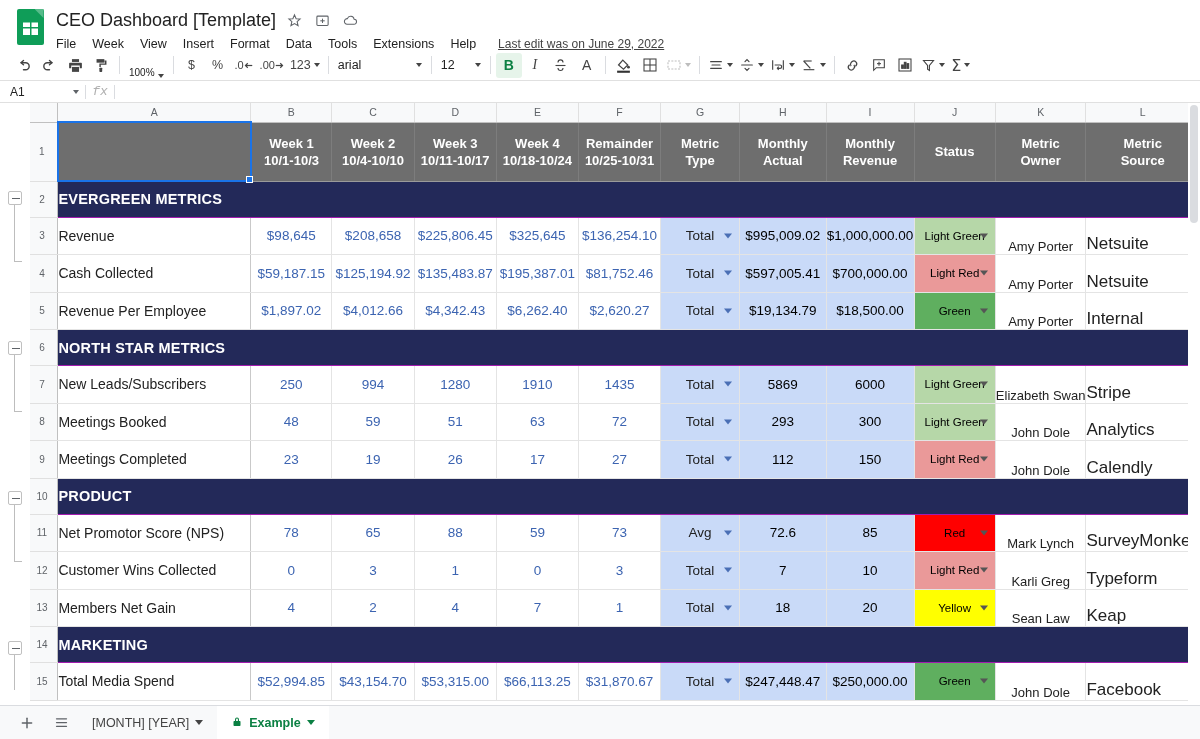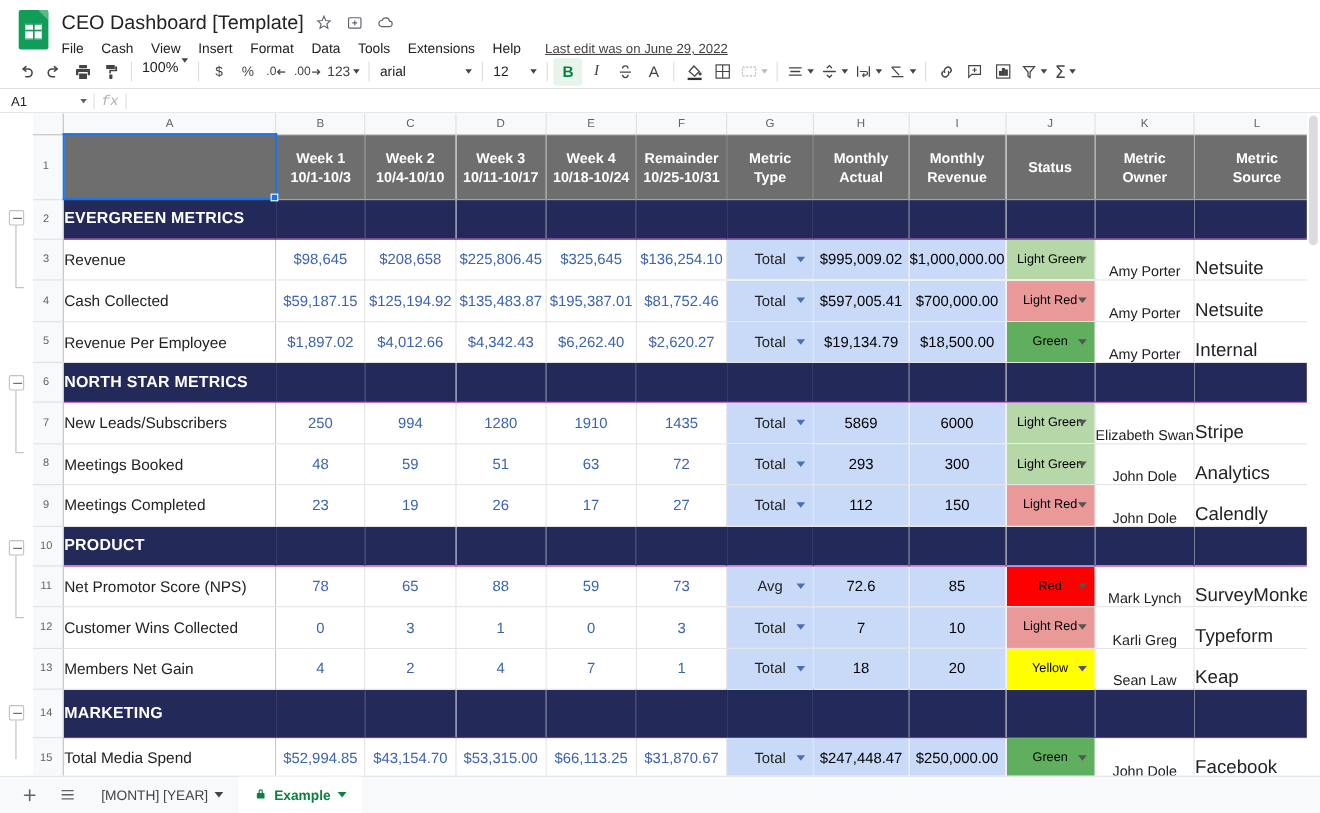--- a/index.html
+++ b/index.html
@@ -49,21 +49,21 @@
     background:#fff;
   }
   .tb { height:25px; min-width:26px; display:inline-flex; align-items:center; justify-content:center;
         color:#444; border-radius:3px; cursor:pointer; font-size:12.5px; padding:0 3px;}
   .tb svg { display:block; }
   .tb.disabled { color:#bdbdbd; }
   .tb.bold-active { background:#e6f4ea; color:#0b8043; font-weight:bold; }
   .tb-sep { width:1px; height:18px; background:#dadce0; margin:0 5px; }
   .caret { width:0;height:0;border-left:3.5px solid transparent;border-right:3.5px solid transparent;border-top:4px solid #444; margin-left:3px;}
   .caret.sm { border-top-color:#5f6368; }
-  .zoom-box { display:inline-flex; align-items:flex-start; font-size:13px; color:#222; padding:0 4px; height:25px; cursor:pointer;}
+  .zoom-box { display:inline-flex; align-items:flex-end; font-size:10px; color:#222; padding:0 4px; height:25px; cursor:pointer;}
   .font-box { display:inline-flex; align-items:center; justify-content:space-between; font-size:12.5px; color:#222;
               width:92px; height:25px; padding:0 4px; cursor:pointer; }
   .size-box { display:inline-flex; align-items:center; justify-content:space-between; font-size:12.5px; color:#222;
               width:48px; height:25px; padding:0 4px; cursor:pointer; }
 
   
   .formulabar { height:22px; display:flex; align-items:center; border-bottom:1px solid #e0e0e0; flex:0 0 auto; background:#fff;}
   .namebox { width:85px; display:flex; align-items:center; justify-content:space-between; padding:0 6px 0 10px; font-size:12px; color:#222; cursor:pointer;}
   .fxdiv { width:1px; height:14px; background:#dadce0; }
   .fxsym { width:28px; text-align:center; font-style:italic; font-size:13px; color:#b0b0b0; font-family:Liberation Mono, monospace;}
@@ -151,21 +151,21 @@
             </svg>
         </span>
         <span class="ticon">
           <svg width="17" height="15" viewBox="0 0 24 24" fill="none" stroke="#5f6368" stroke-width="1.7">
               <path d="M6.5 18h11a4 4 0 0 0 .3-8 5.6 5.6 0 0 0-10.8-1A3.8 3.8 0 0 0 6.5 18z"></path>
             </svg>
         </span>
       </div>
       <div class="menu-row">
         <span class="menu-item">File</span>
-        <span class="menu-item">Cash</span>
+        <span class="menu-item">Week</span>
         <span class="menu-item">View</span>
         <span class="menu-item">Insert</span>
         <span class="menu-item">Format</span>
         <span class="menu-item">Data</span>
         <span class="menu-item">Tools</span>
         <span class="menu-item">Extensions</span>
         <span class="menu-item">Help</span>
         <span class="lastedit">Last edit was on June 29, 2022</span>
       </div>
     </div>
@@ -624,21 +624,21 @@
             <td class="c metrictype">
               <span class="mt-label">Total</span>
               <i class="dd"></i>
             </td>
             <td class="c num">18</td>
             <td class="c num">20</td>
             <td class="c status" style="background:#ffff00;"><span>Yellow</span><i class="dd"></i></td>
             <td class="c owner">Sean Law</td>
             <td class="c source">Keap</td>
           </tr>
-          <tr style="height: 44px;">
+          <tr style="height: 36px;">
             <td class="gutter"></td>
             <td class="rowhdr">14</td>
             <td class="c section">MARKETING</td>
             <td class="c section blank"></td>
             <td class="c section blank"></td>
             <td class="c section blank"></td>
             <td class="c section blank"></td>
             <td class="c section blank"></td>
             <td class="c section blank"></td>
             <td class="c section blank"></td>

